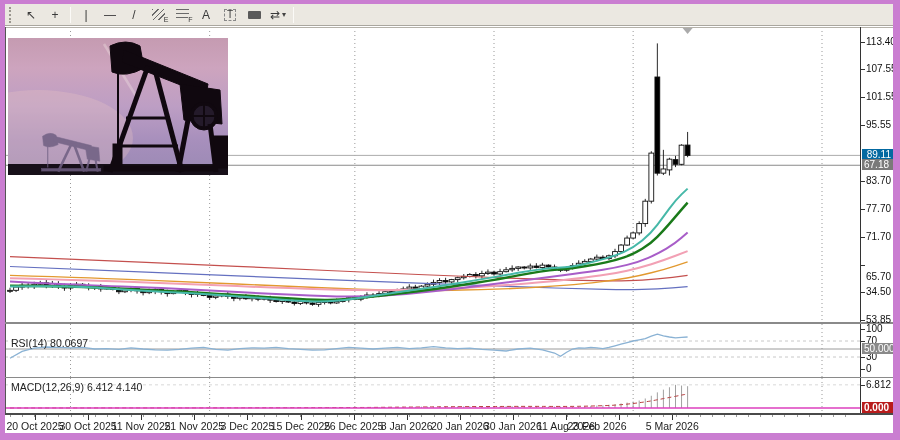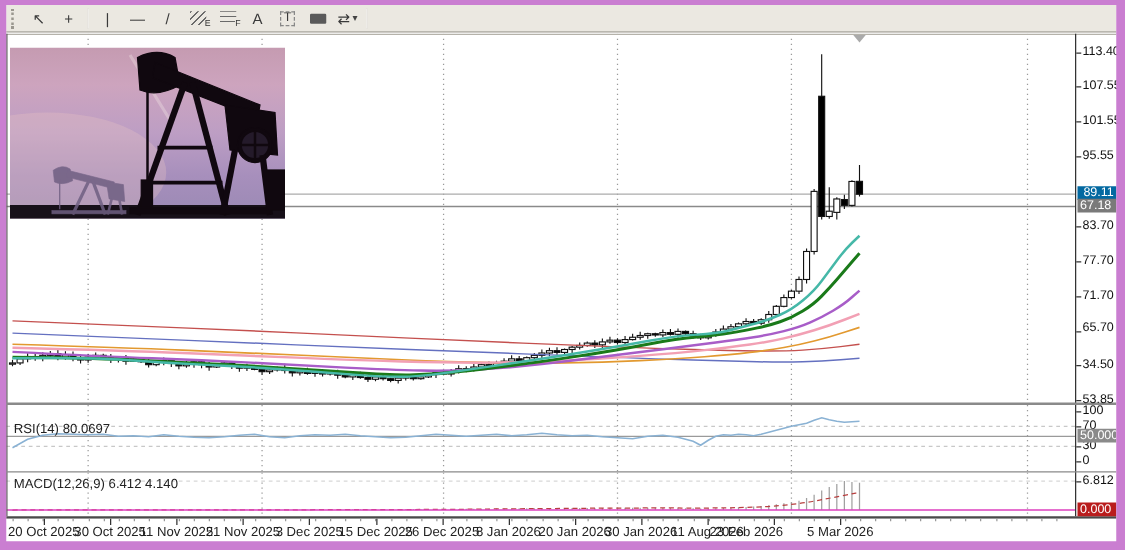--- a/index.html
+++ b/index.html
@@ -50,21 +50,21 @@
   #macd-label-row{top:354px;}
 
   
   #right-axis{position:absolute;left:856px;top:0;width:32px;height:386px;z-index:5;font-size:10px;color:#111;}
   .axlab{position:absolute;left:5px;white-space:nowrap;}
   .axtick{position:absolute;left:0;width:4px;height:1px;background:#333;}
   .badge{position:absolute;left:1px;width:31px;text-align:left;padding:0 2px;font-size:10px;color:#fff;z-index:7;}
   #bid-badge{background:#0369a1;text-align:right;}
   #order-badge{background:#7a7a7a;}
   #rsi-badge{background:#8a8a8a;}
-  #macd-badge{background:#b91c1c;}
+  #macd-badge{background:#b91c1c;font-weight:bold;}
 
   
   #date-axis{position:absolute;left:0;top:388px;width:888px;height:18px;background:#fff;z-index:5;}
   .dtick{position:absolute;top:0;width:1px;height:5px;background:#333;}
   .mtick{position:absolute;top:0;width:1px;height:2px;background:#999;}
   .dlab{position:absolute;top:5px;font-size:10.5px;color:#222;transform:translateX(-50%);white-space:nowrap;}
 </style>
 </head>
 <body>
 
@@ -579,21 +579,21 @@
         <span class="axlab" style="top: 64.3158px;">101.55</span>
         <i class="axtick" style="top: 70.3158px;"></i>
         <span class="axlab" style="top: 92.3238px;">95.55</span>
         <i class="axtick" style="top: 98.3238px;"></i>
         <span class="axlab" style="top: 147.64px;">83.70</span>
         <i class="axtick" style="top: 153.64px;"></i>
         <span class="axlab" style="top: 175.648px;">77.70</span>
         <i class="axtick" style="top: 181.648px;"></i>
         <span class="axlab" style="top: 203.656px;">71.70</span>
         <i class="axtick" style="top: 209.656px;"></i>
-        <span class="axlab" style="top: 230px;">65.70</span>
+        <span class="axlab" style="top: 244px;">65.70</span>
         <i class="axtick" style="top: 237.664px;"></i>
         <span class="axlab" style="top: 258.971px;">34.50</span>
         <i class="axtick" style="top: 264.971px;"></i>
         <span class="axlab" style="top: 286.979px;">53.85</span>
         <i class="axtick" style="top: 292.979px;"></i>
         <span class="axlab" style="top: 296px;">100</span>
         <i class="axtick" style="top: 302px;"></i>
         <span class="axlab" style="top: 308px;">70</span>
         <i class="axtick" style="top: 314px;"></i>
         <span class="axlab" style="top: 324px;">30</span>

